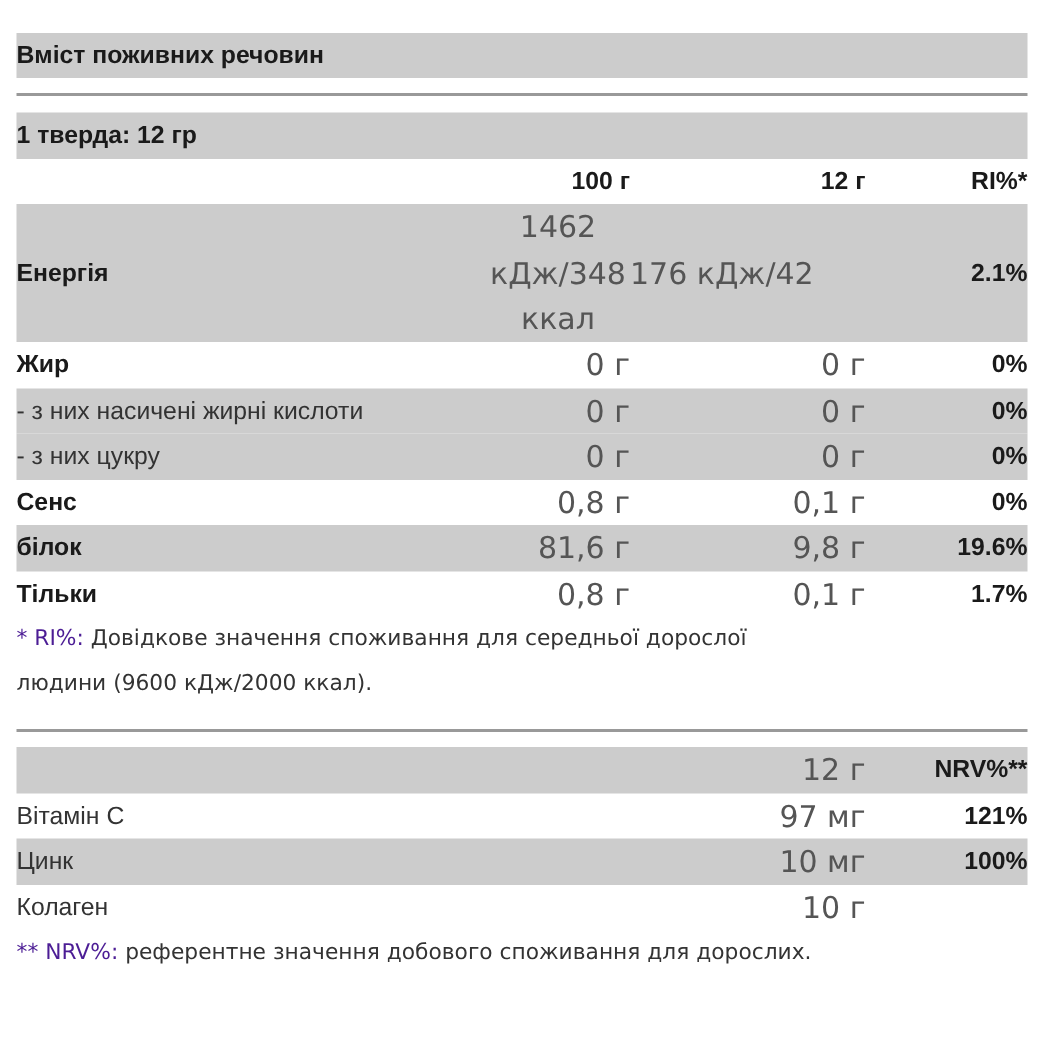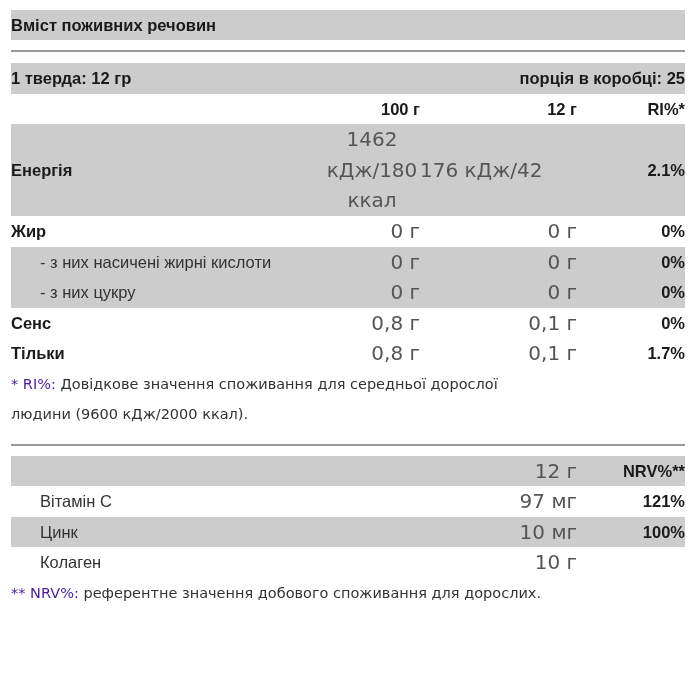--- a/index.html
+++ b/index.html
@@ -1,38 +1,38 @@
 <!DOCTYPE html>
 <html><head>
 <meta charset="utf-8">
 <style>
   html, body { margin: 0; padding: 0; background: #ffffff; }
   body {
     width: 700px; height: 700px; position: relative; overflow: hidden;
     font-family: "Liberation Sans", "DejaVu Sans", sans-serif;
     color: #222222;
   }
-  .wrap { position: absolute; left: 11px; top: 10px; width: 674px; }
+  .wrap { position: absolute; left: 11px; top: 22px; width: 674px; }
   .bar {
     background: #cccccc; height: 30px; line-height: 30px;
     font-size: 16.5px; font-weight: bold; color: #1a1a1a; padding-left: 0;
   }
   .divider { height: 2px; background: #999999; margin: 0; }
   .row {
     position: relative; height: 30.5px; line-height: 30.5px;
     font-size: 16.5px; display: flex;
   }
   .row.gray { background: #cccccc; }
   .c-label { flex: 1 1 auto; white-space: nowrap; overflow: visible; }
   .c-100 { width: 90px; text-align: right; flex: 0 0 90px; }
   .c-12 { width: 157px; text-align: right; flex: 0 0 157px; }
   .c-ri { width: 108px; text-align: right; flex: 0 0 108px; font-weight: bold; color: #1a1a1a; }
   .val { color: #555555; font-family: "DejaVu Sans", "Liberation Sans", sans-serif; font-size: 20px; }
   .lbl-bold { font-weight: bold; color: #1a1a1a; }
-  .lbl-reg { font-weight: normal; color: #333333; margin-left: 29px; }
+  .lbl-reg { font-weight: normal; color: #333333; }
   .hdr { font-weight: bold; color: #1a1a1a; }
   .energy { height: 92px; line-height: 30.5px; }
   .energy .c-label { line-height: 92px; }
   .energy .c-ri { line-height: 92px; }
   .energy .c-100 { text-align: center; width: 96px; flex: 0 0 96px; margin-left: -6px;}
   .energy .c-12 { line-height: 92px; }
   .note {
     font-size: 14.5px; line-height: 30px; color: #333333;
     font-family: "DejaVu Sans", "Liberation Sans", sans-serif;
   }
@@ -44,35 +44,34 @@
 <body>
 
 <div class="wrap">
   <div class="bar">Вміст поживних речовин</div>
   <div style="height:10px"></div>
   <div class="divider"></div>
   <div style="height:11px"></div>
 
   <div class="row gray">
     <span class="c-label hdr">1 тверда: 12 гр</span>
-    <span class="hdr" style="text-align:right">порція в коробці: 25</span>
   </div>
 
   <div class="row">
     <span class="c-label"></span>
     <span class="c-100 hdr">100 г</span>
     <span class="c-12 hdr">12 г</span>
     <span class="c-ri">RI%*</span>
   </div>
 
   <div class="row gray energy">
     <span class="c-label lbl-bold">Енергія</span>
     <span class="c-100 val">
       <div>1462</div>
-      <div>кДж/180</div>
+      <div>кДж/348</div>
       <div>ккал</div>
     </span>
     <span class="c-12 val" style="text-align:left; padding-left:0;">176 кДж/42 ккал</span>
     <span class="c-ri">2.1%</span>
   </div>
 
   <div class="row">
     <span class="c-label lbl-bold">Жир</span>
     <span class="c-100 val">0 г</span>
     <span class="c-12 val">0 г</span>
@@ -88,20 +87,26 @@
     <span class="c-label lbl-reg">- з них цукру</span>
     <span class="c-100 val">0 г</span>
     <span class="c-12 val">0 г</span>
     <span class="c-ri">0%</span>
   </div>
   <div class="row">
     <span class="c-label lbl-bold">Сенс</span>
     <span class="c-100 val">0,8 г</span>
     <span class="c-12 val">0,1 г</span>
     <span class="c-ri">0%</span>
+  </div>
+  <div class="row gray">
+    <span class="c-label lbl-bold">білок</span>
+    <span class="c-100 val">81,6 г</span>
+    <span class="c-12 val">9,8 г</span>
+    <span class="c-ri">19.6%</span>
   </div>
   <div class="row">
     <span class="c-label lbl-bold">Тільки</span>
     <span class="c-100 val">0,8 г</span>
     <span class="c-12 val">0,1 г</span>
     <span class="c-ri">1.7%</span>
   </div>
 
   <div class="note">
     <span class="ast">* RI%:</span><span> Довідкове значення споживання для середньої дорослої</span><br>

